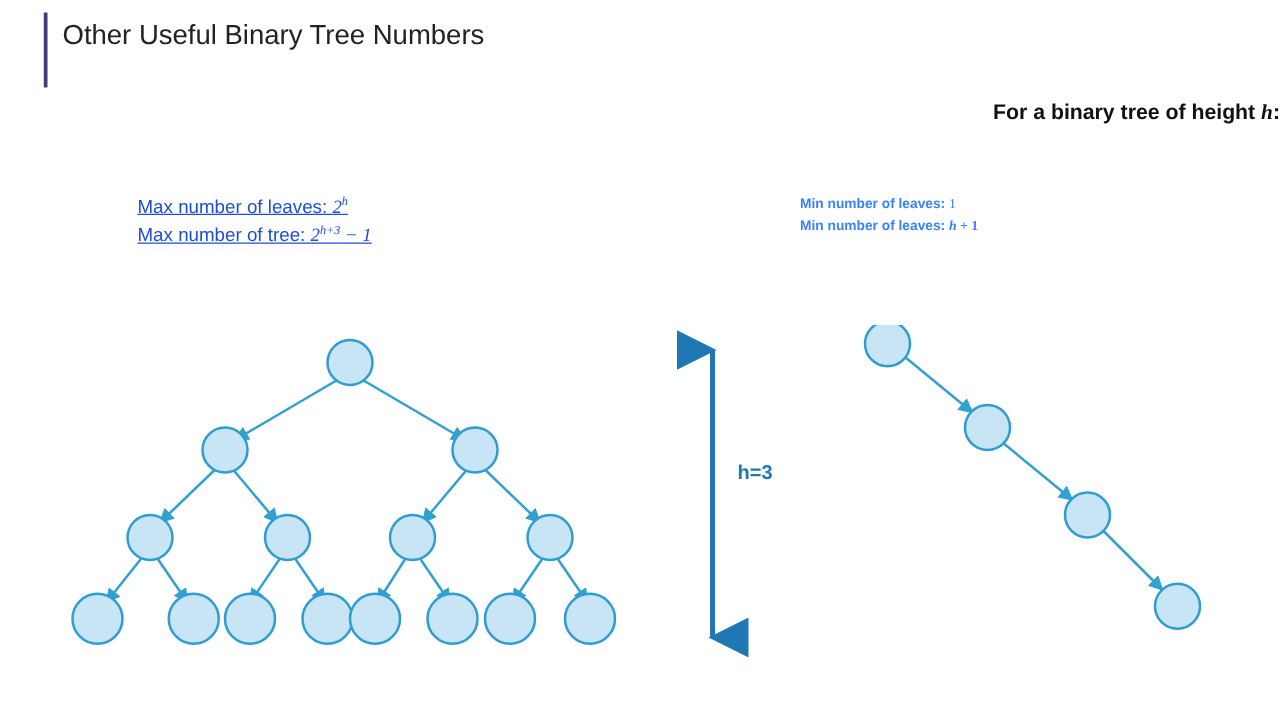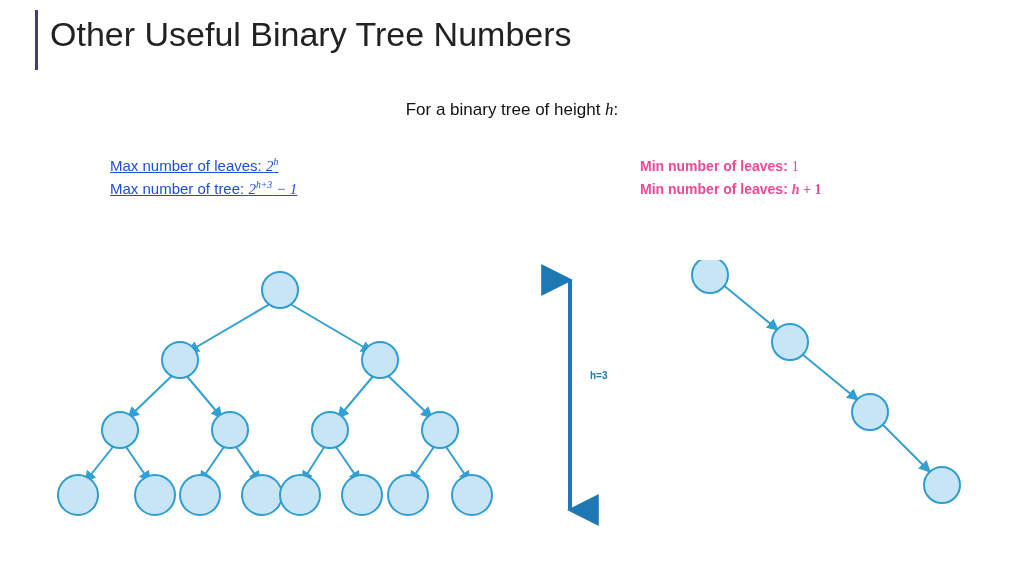--- a/index.html
+++ b/index.html
@@ -16,69 +16,69 @@
       left: 35px;
       top: 10px;
       width: 3px;
       height: 60px;
       background: #3f3f7a;
     }
     .title {
       position: absolute;
       left: 50px;
       top: 15px;
-      font-size: 34px;
+      font-size: 22px;
       font-weight: 300;
       color: #222;
       font-family: "Century Gothic", "Segoe UI Light", sans-serif;
     }
     .subtitle {
       position: absolute;
-      top: 100px;
+      top: 80px;
       width: 100%;
-      text-align: center;
+      text-align: right;
       font-size: 17px;
-      font-weight: 400;
+      font-weight: 700;
       color: #111;
       font-family: "Century Gothic", "Segoe UI", sans-serif;
     }
     .left-col {
       position: absolute;
       left: 110px;
       top: 155px;
       font-size: 15px;
       color: #1d4ed8;
       line-height: 1.5;
       font-family: "Segoe UI", Arial, sans-serif;
       text-decoration: underline;
     }
     .right-col {
       position: absolute;
       left: 640px;
       top: 155px;
-      font-size: 14px;
-      color: #ec4899;
+      font-size: 11px;
+      color: #3b82f6;
       line-height: 1.6;
       font-family: "Century Gothic", "Segoe UI", sans-serif;
     }
     .right-col .line { font-weight: 700; }
     .math { font-family: "Cambria Math", "Times New Roman", serif; font-style: italic; }
     sup { font-size: 0.65em; vertical-align: super; font-style: normal; }
     .diagram-area {
       position: absolute;
       left: 0;
       top: 260px;
       width: 1024px;
       height: 310px;
     }
     .h-label {
       position: absolute;
       left: 590px;
       top: 370px;
-      font-size: 10px;
+      font-size: 16px;
       font-weight: 700;
       color: #1f78b4;
       font-family: "Century Gothic", "Segoe UI", sans-serif;
     }
   </style>
 </head>
 <body>
 
 <div class="title-bar"></div>
 <div class="title">Other Useful Binary Tree Numbers</div>

